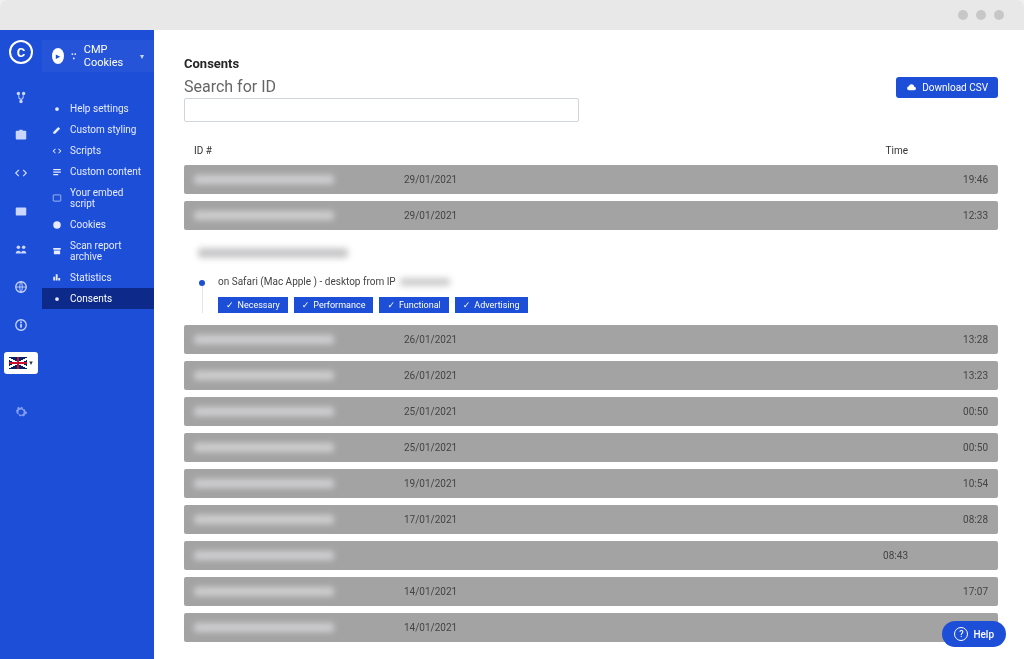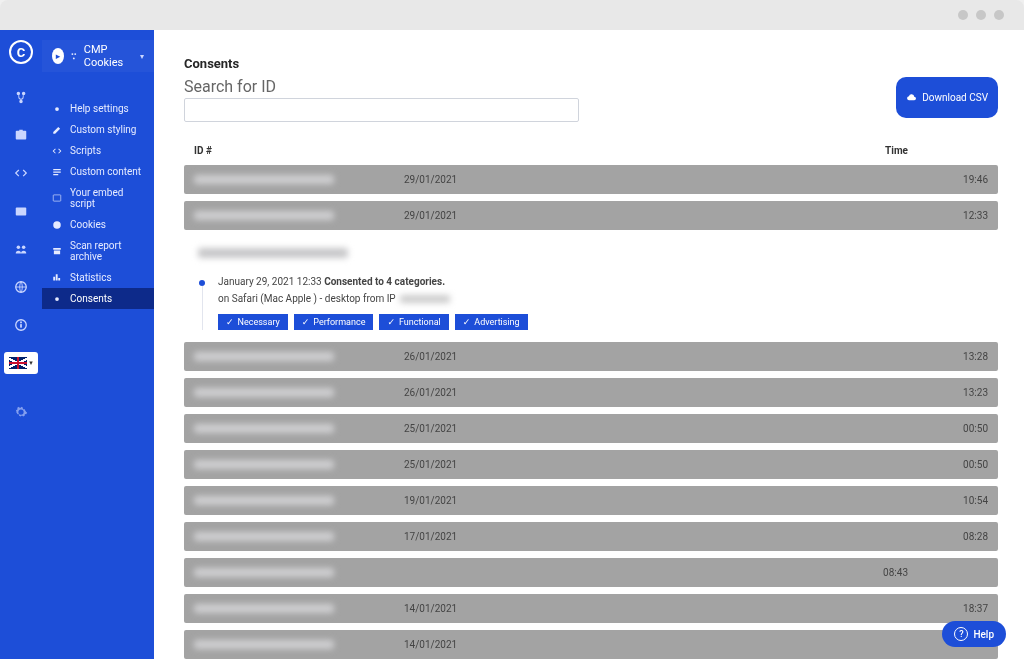--- a/index.html
+++ b/index.html
@@ -115,38 +115,38 @@
     .search-box { width: 395px; }
     .search-box input {
       width: 100%; height: 24px;
       border: 1px solid #d0d4dc;
       border-radius: 2px;
       padding: 0 6px;
       font-size: 11px;
     }
     .download-btn {
       background: #1d4ed8; color: #fff;
-      border: none; border-radius: 10px;
-      padding: 15px 10px;
+      border: none; border-radius: 3px;
+      padding: 5px 10px;
       font-size: 10px;
       display: flex; align-items: center; gap: 5px;
       cursor: pointer;
     }
     .download-btn svg { width: 11px; height: 11px; fill: #fff; }
     
     
     .table { margin-top: 14px; }
     .table-head, .table-row {
       display: grid;
       grid-template-columns: 210px 1fr 80px;
       padding: 9px 10px;
       font-size: 10px;
       align-items: center;
     }
-    .table-head { color: #333; font-weight: 700; }
+    .table-head { color: #333; font-weight: 400; }
     .table-row { background: #a3a3a3; margin-bottom: 7px; color: #444; cursor: pointer; border-radius: 2px; }
     .table-row .time-col { text-align: right; }
     .table-head .time-col { text-align: right; }
     .blurred {
       filter: blur(3px);
       color: #aaa;
       user-select: none;
       width: 140px; height: 9px;
       background: #cfcfd1;
       border-radius: 3px;
@@ -362,24 +362,20 @@
         </div>
 
       <div class="detail">
         <div class="detail-id-blur"></div>
         <div class="timeline">
           <div class="timeline-rail">
             <div class="timeline-dot"></div>
             <div class="timeline-line"></div>
           </div>
           <div class="detail-body">
-            <div class="line1">
-              <span>January 29, 2021 12:33</span>
-              <b>Consented to 4 categories.</b>
-            </div>
             <div class="line2">
               <span>on Safari (Mac Apple ) - desktop from IP</span>
               <span class="ip-blur"></span>
             </div>
             <div class="chips" id="chips-container">
                 <div class="chip">Necessary</div>
                 <div class="chip">Performance</div>
                 <div class="chip">Functional</div>
                 <div class="chip">Advertising</div>
               </div>
@@ -434,21 +430,21 @@
             <div>
               <div class="blurred"></div>
             </div>
             <div class="time-col">08:43</div>
           </div>
           <div class="table-row">
             <div>
               <div class="blurred"></div>
             </div>
             <div>14/01/2021</div>
-            <div class="time-col">18:37</div>
+            <div class="time-col">17:07</div>
           </div>
           <div class="table-row">
             <div>
               <div class="blurred"></div>
             </div>
             <div>14/01/2021</div>
             <div class="time-col"></div>
           </div>
         </div>
     </div>

